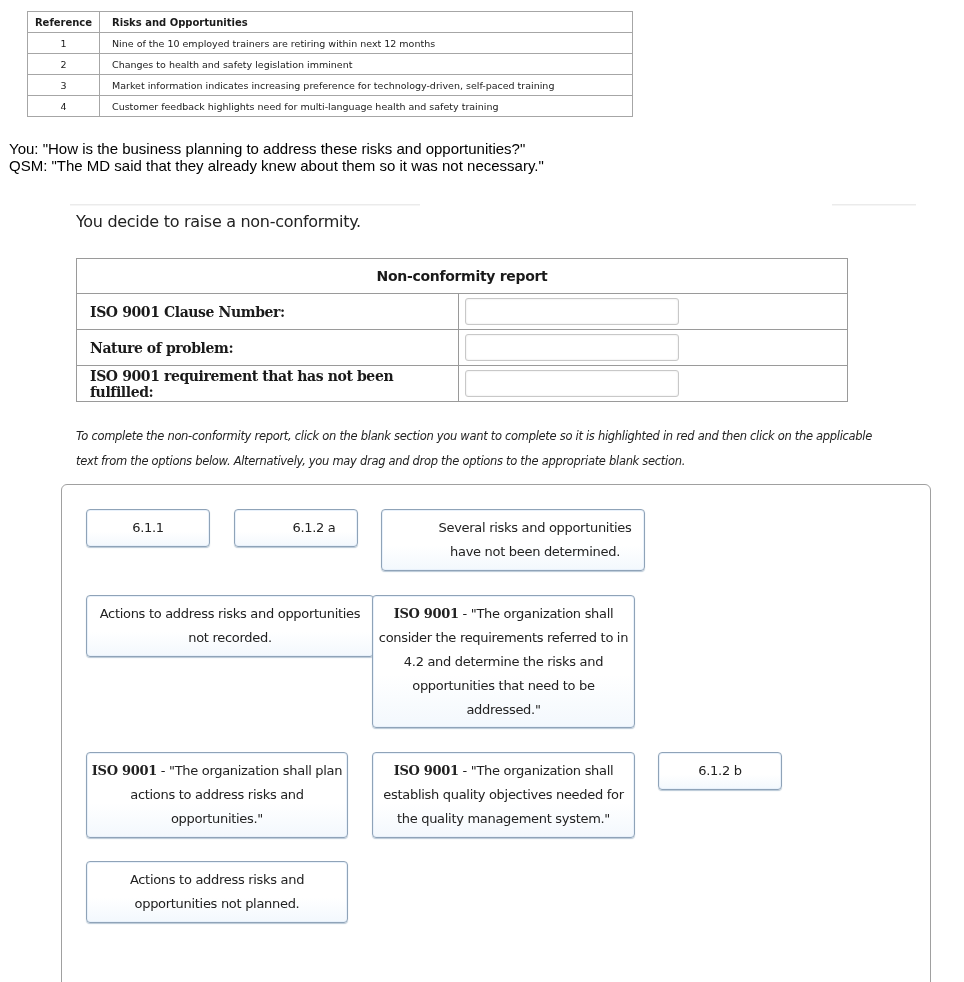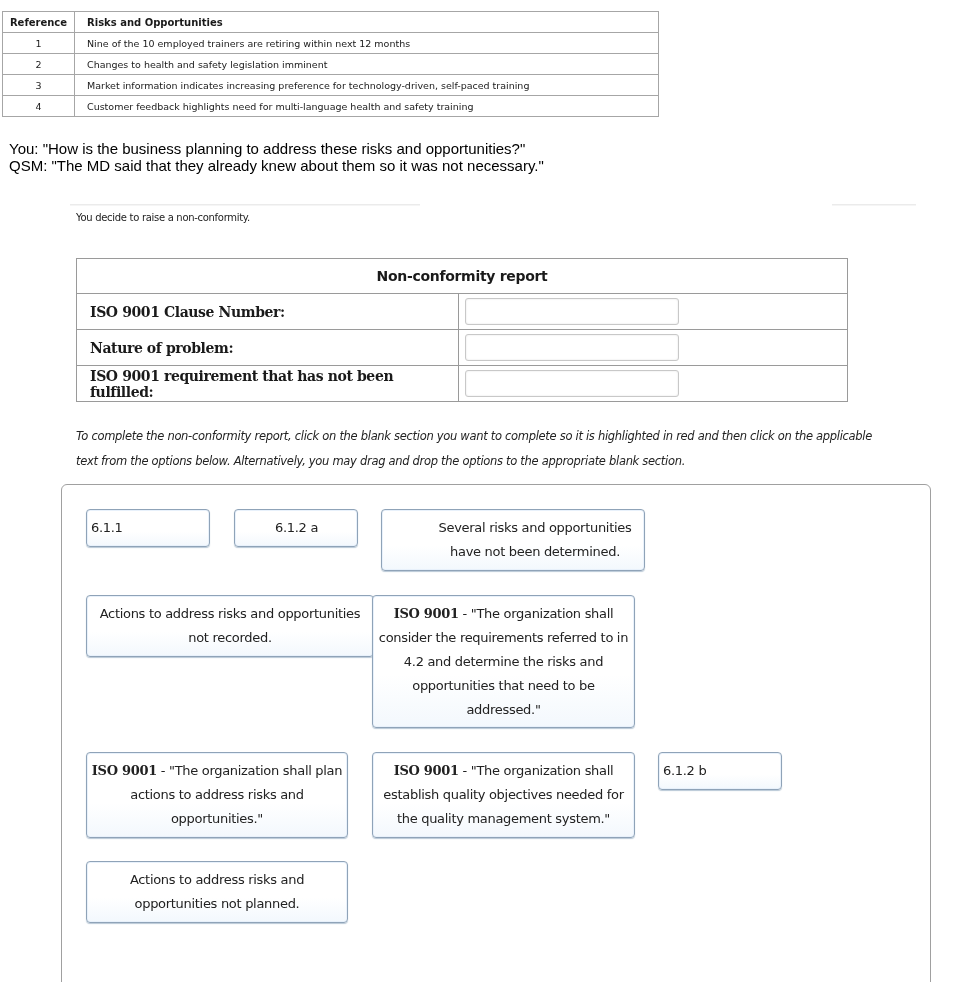--- a/index.html
+++ b/index.html
@@ -1,47 +1,47 @@
 <!DOCTYPE html>
 <html><head>
 <meta charset="utf-8">
 <style>
   html, body { margin:0; padding:0; background:#ffffff; }
   body { width:964px; height:982px; position:relative; overflow:hidden; font-family:"DejaVu Sans", sans-serif; color:#1a1a1a; }
 
   
-  .risk-table { position:absolute; left:2px; top:11px; width:657px; border-collapse:collapse; font-size:10px; }
+  .risk-table { position:absolute; left:27px; top:11px; width:606px; border-collapse:collapse; font-size:10px; }
   .risk-table th, .risk-table td { border:1px solid #a6a6a6; height:20px; padding:0 12px; }
   .risk-table th { font-weight:bold; text-align:left; }
   .risk-table th.ref, .risk-table td.ref { width:71px; text-align:center; padding:0; }
   .risk-table td { font-size:9.5px; }
 
   
   .dialogue { position:absolute; left:9px; top:140px; font-family:"Liberation Sans", sans-serif; font-size:15px; line-height:17px; color:#000; }
   .dialogue div { white-space:nowrap; }
 
   
   .divider { position:absolute; top:204px; height:2px; background:linear-gradient(#e6e6e6,#fafafa); }
 
-  .intro { position:absolute; left:76px; top:212px; font-size:10px; letter-spacing:-0.3px; color:#222; }
+  .intro { position:absolute; left:76px; top:212px; font-size:16px; letter-spacing:-0.3px; color:#222; }
 
   
   .ncr { position:absolute; left:76px; top:258px; width:772px; border-collapse:collapse; font-size:14px; }
   .ncr td, .ncr th { border:1px solid #9a9a9a; }
   .ncr th { height:32px; font-weight:bold; text-align:center; letter-spacing:-0.3px; }
   .ncr td { height:35px; }
   .ncr td.label { width:355px; padding:0 13px; font-family:"DejaVu Serif", serif; font-weight:bold; font-size:14px; letter-spacing:-0.4px; }
   .ncr td.slot-cell { padding:0 0 0 6px; }
   .slot { width:214px; height:27px; border:1px solid #c8c8c8; border-radius:3px; box-shadow:inset 0 0 2px #e0e0e0; background:#fff; box-sizing:border-box; }
 
   .instructions { position:absolute; left:76px; top:424px; width:800px; font-size:11.5px; font-style:italic; line-height:25px; letter-spacing:-0.3px; color:#222; }
 
   
   .panel { position:absolute; left:61px; top:484px; width:870px; height:520px; border:1px solid #a0a0a0; border-radius:6px; box-sizing:border-box; }
-  .opt { position:absolute; border:1px solid #8fa3b8; border-radius:4px; background:linear-gradient(#ffffff 60%, #f3f8fd); box-shadow:0 1px 1px #b9c8d6, inset 0 0 0 1px #e8f1fb; box-sizing:border-box; font-size:13px; letter-spacing:-0.3px; text-align:center; line-height:24px; color:#222; display:flex; align-items:center; padding:0 4px; cursor:pointer; }
+  .opt { position:absolute; border:1px solid #8fa3b8; border-radius:4px; background:linear-gradient(#ffffff 60%, #f3f8fd); box-shadow:0 1px 1px #b9c8d6, inset 0 0 0 1px #e8f1fb; box-sizing:border-box; font-size:13px; letter-spacing:-0.3px; text-align:center; line-height:24px; color:#222; display:flex; align-items:center; justify-content:center; padding:0 4px; cursor:pointer; }
   .opt b { font-family:"DejaVu Serif", serif; }
 </style>
 </head>
 <body>
 
 <table class="risk-table">
   <tbody>
       <tr>
     <th class="ref">Reference</th>
     <th>Risks and Opportunities</th>

